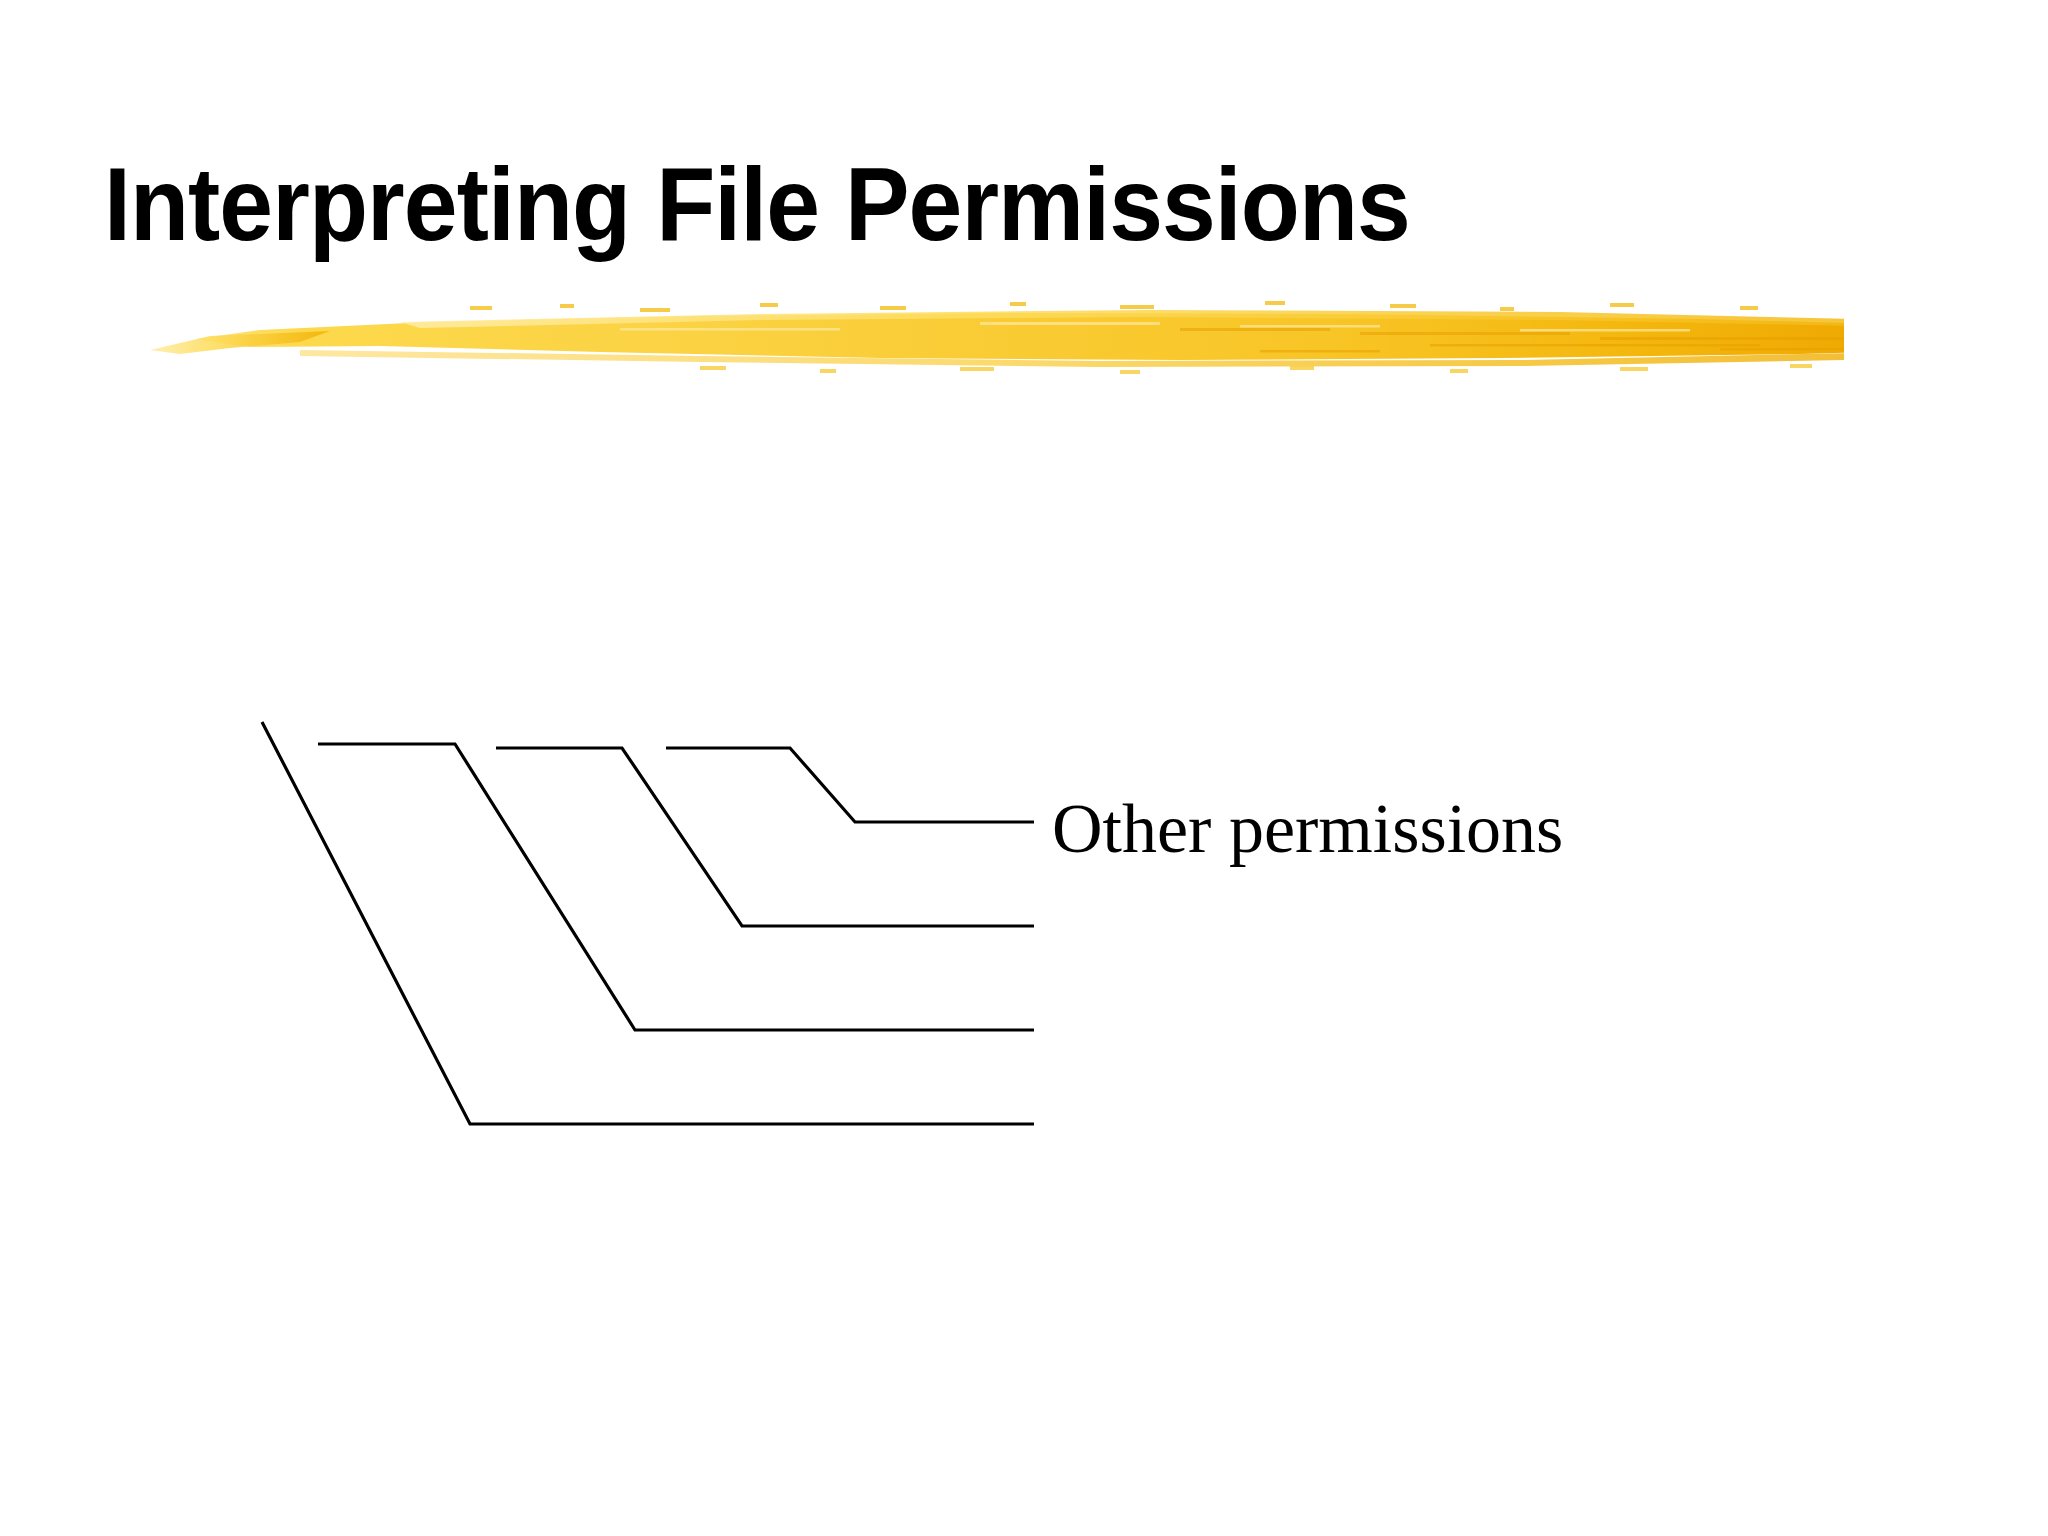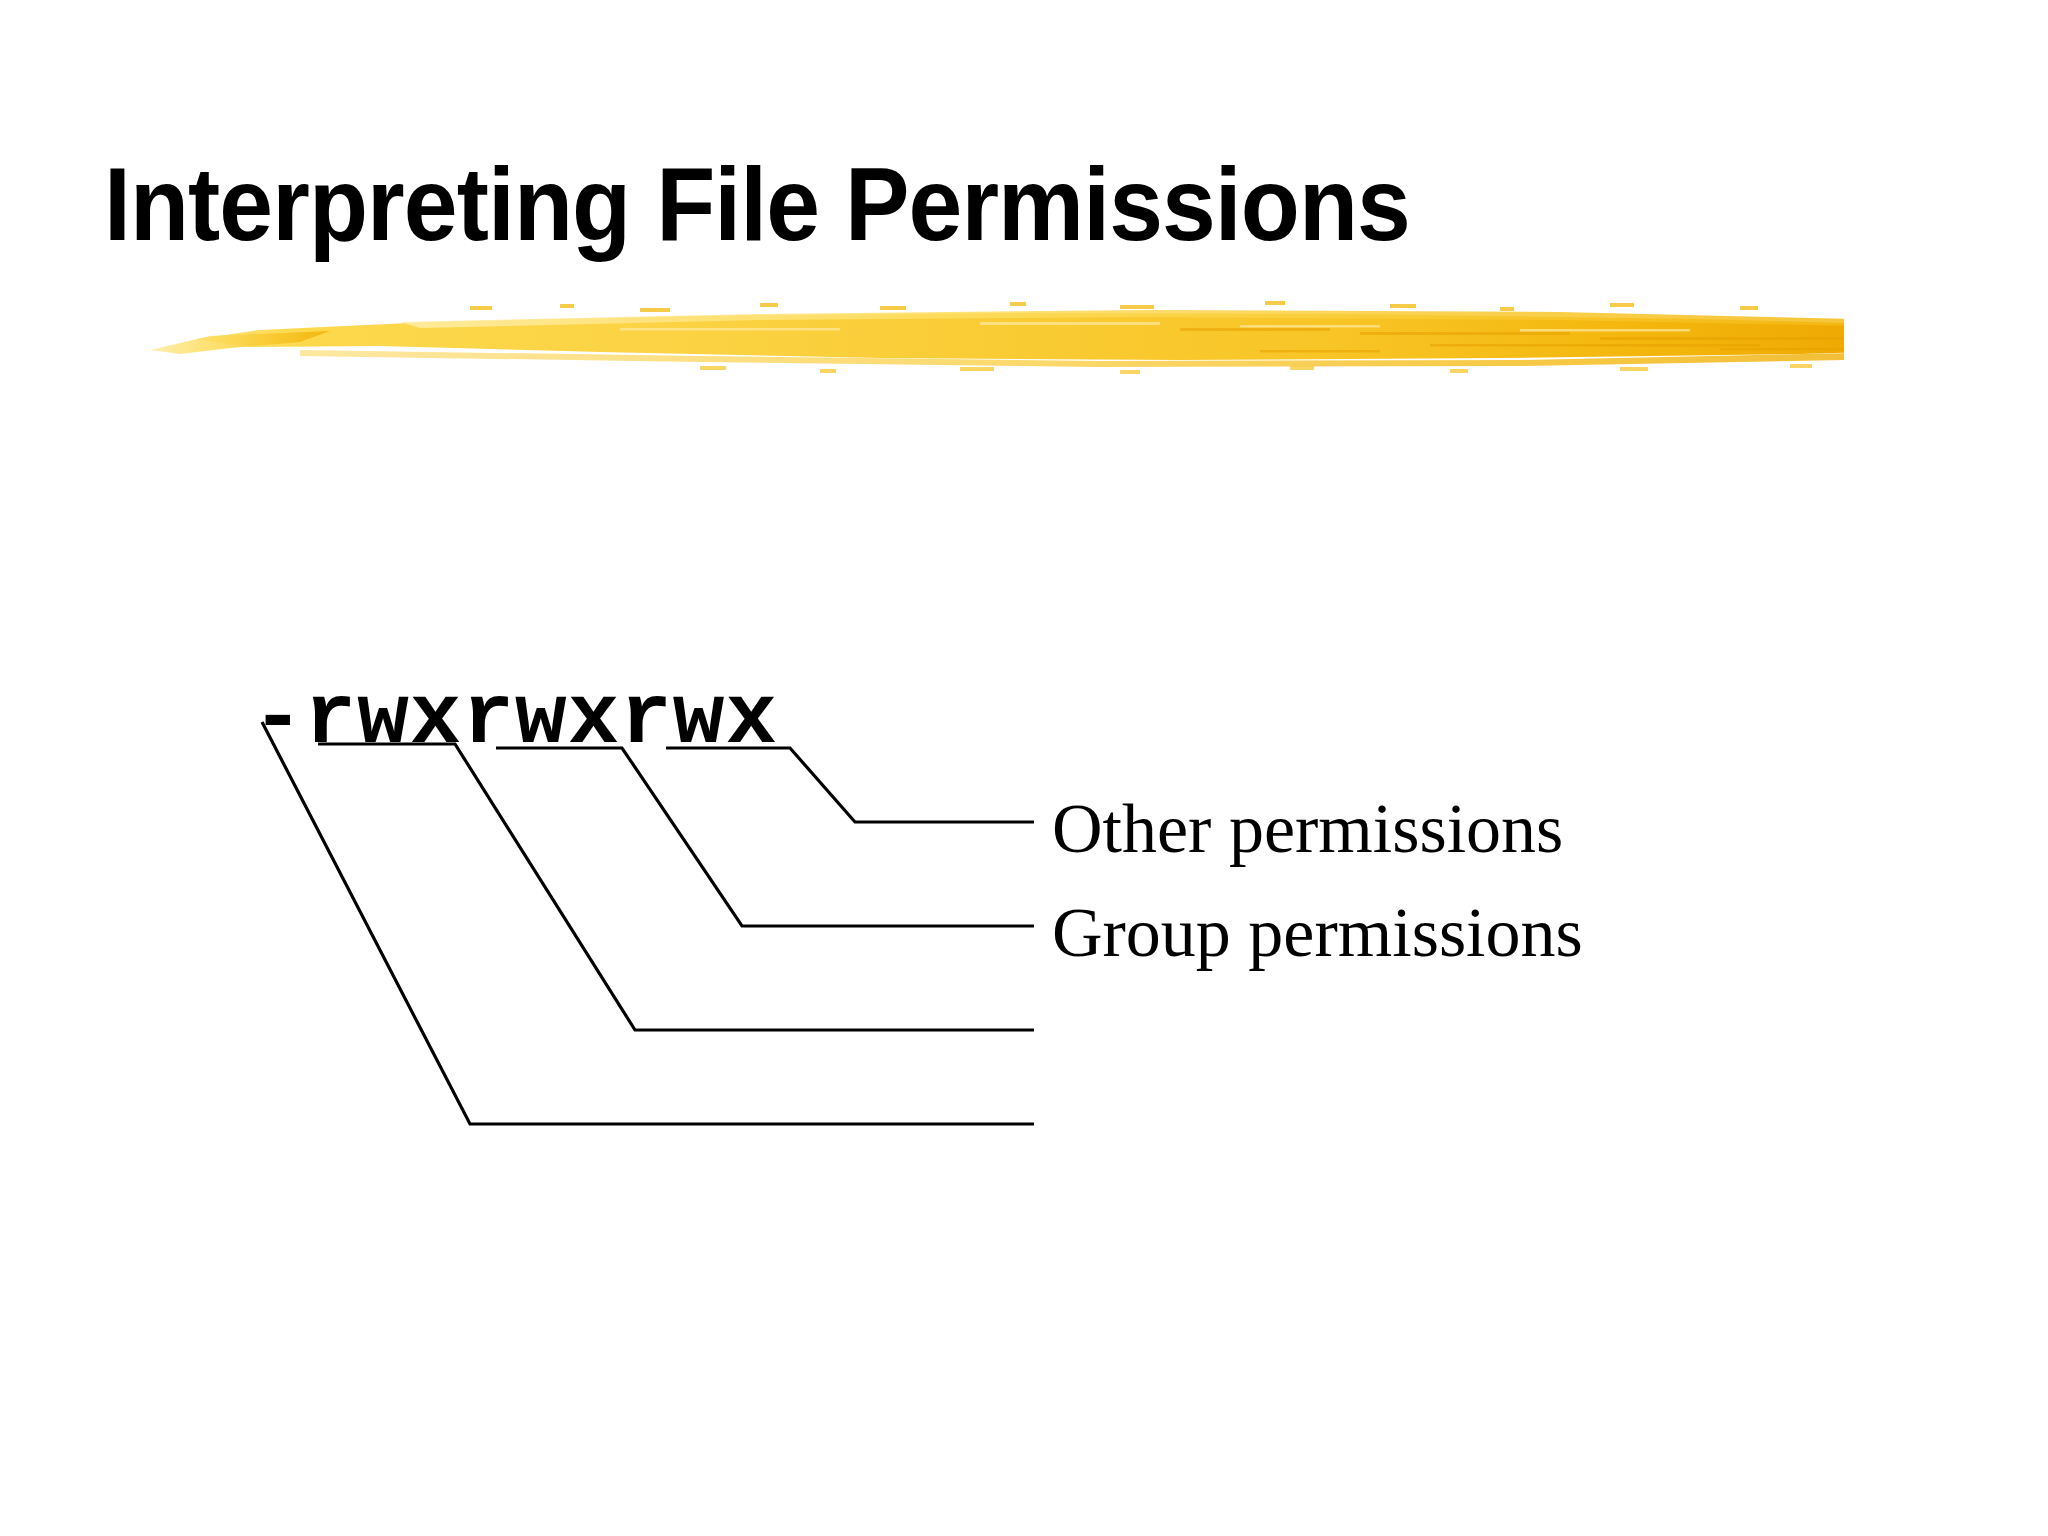--- a/index.html
+++ b/index.html
@@ -171,32 +171,30 @@
       <rect x="820" y="77" width="16" height="4"></rect>
       <rect x="960" y="75" width="34" height="4"></rect>
       <rect x="1120" y="78" width="20" height="4"></rect>
       <rect x="1290" y="74" width="24" height="4"></rect>
       <rect x="1450" y="77" width="18" height="4"></rect>
       <rect x="1620" y="75" width="28" height="4"></rect>
       <rect x="1790" y="72" width="22" height="4"></rect>
     </g>
   </svg>
 
-  <div id="perm-string">-rwxrwxrwx</div>
 
   <svg id="leader-lines" viewBox="0 0 2048 1536">
 
     <polyline points="666,748 790,748 855,822 1034,822"></polyline>
 
     <polyline points="496,748 622,748 742,926 1034,926"></polyline>
 
     <polyline points="318,744 455,744 635,1030 1034,1030"></polyline>
 
     <polyline points="262,722 470,1124 1034,1124"></polyline>
   </svg>
 
   <div id="label-other" class="callout-label">Other permissions</div>
 
-  <div id="label-group" class="callout-label">Group permissions</div>
 
 
 
 </div>
 
 </body></html>

